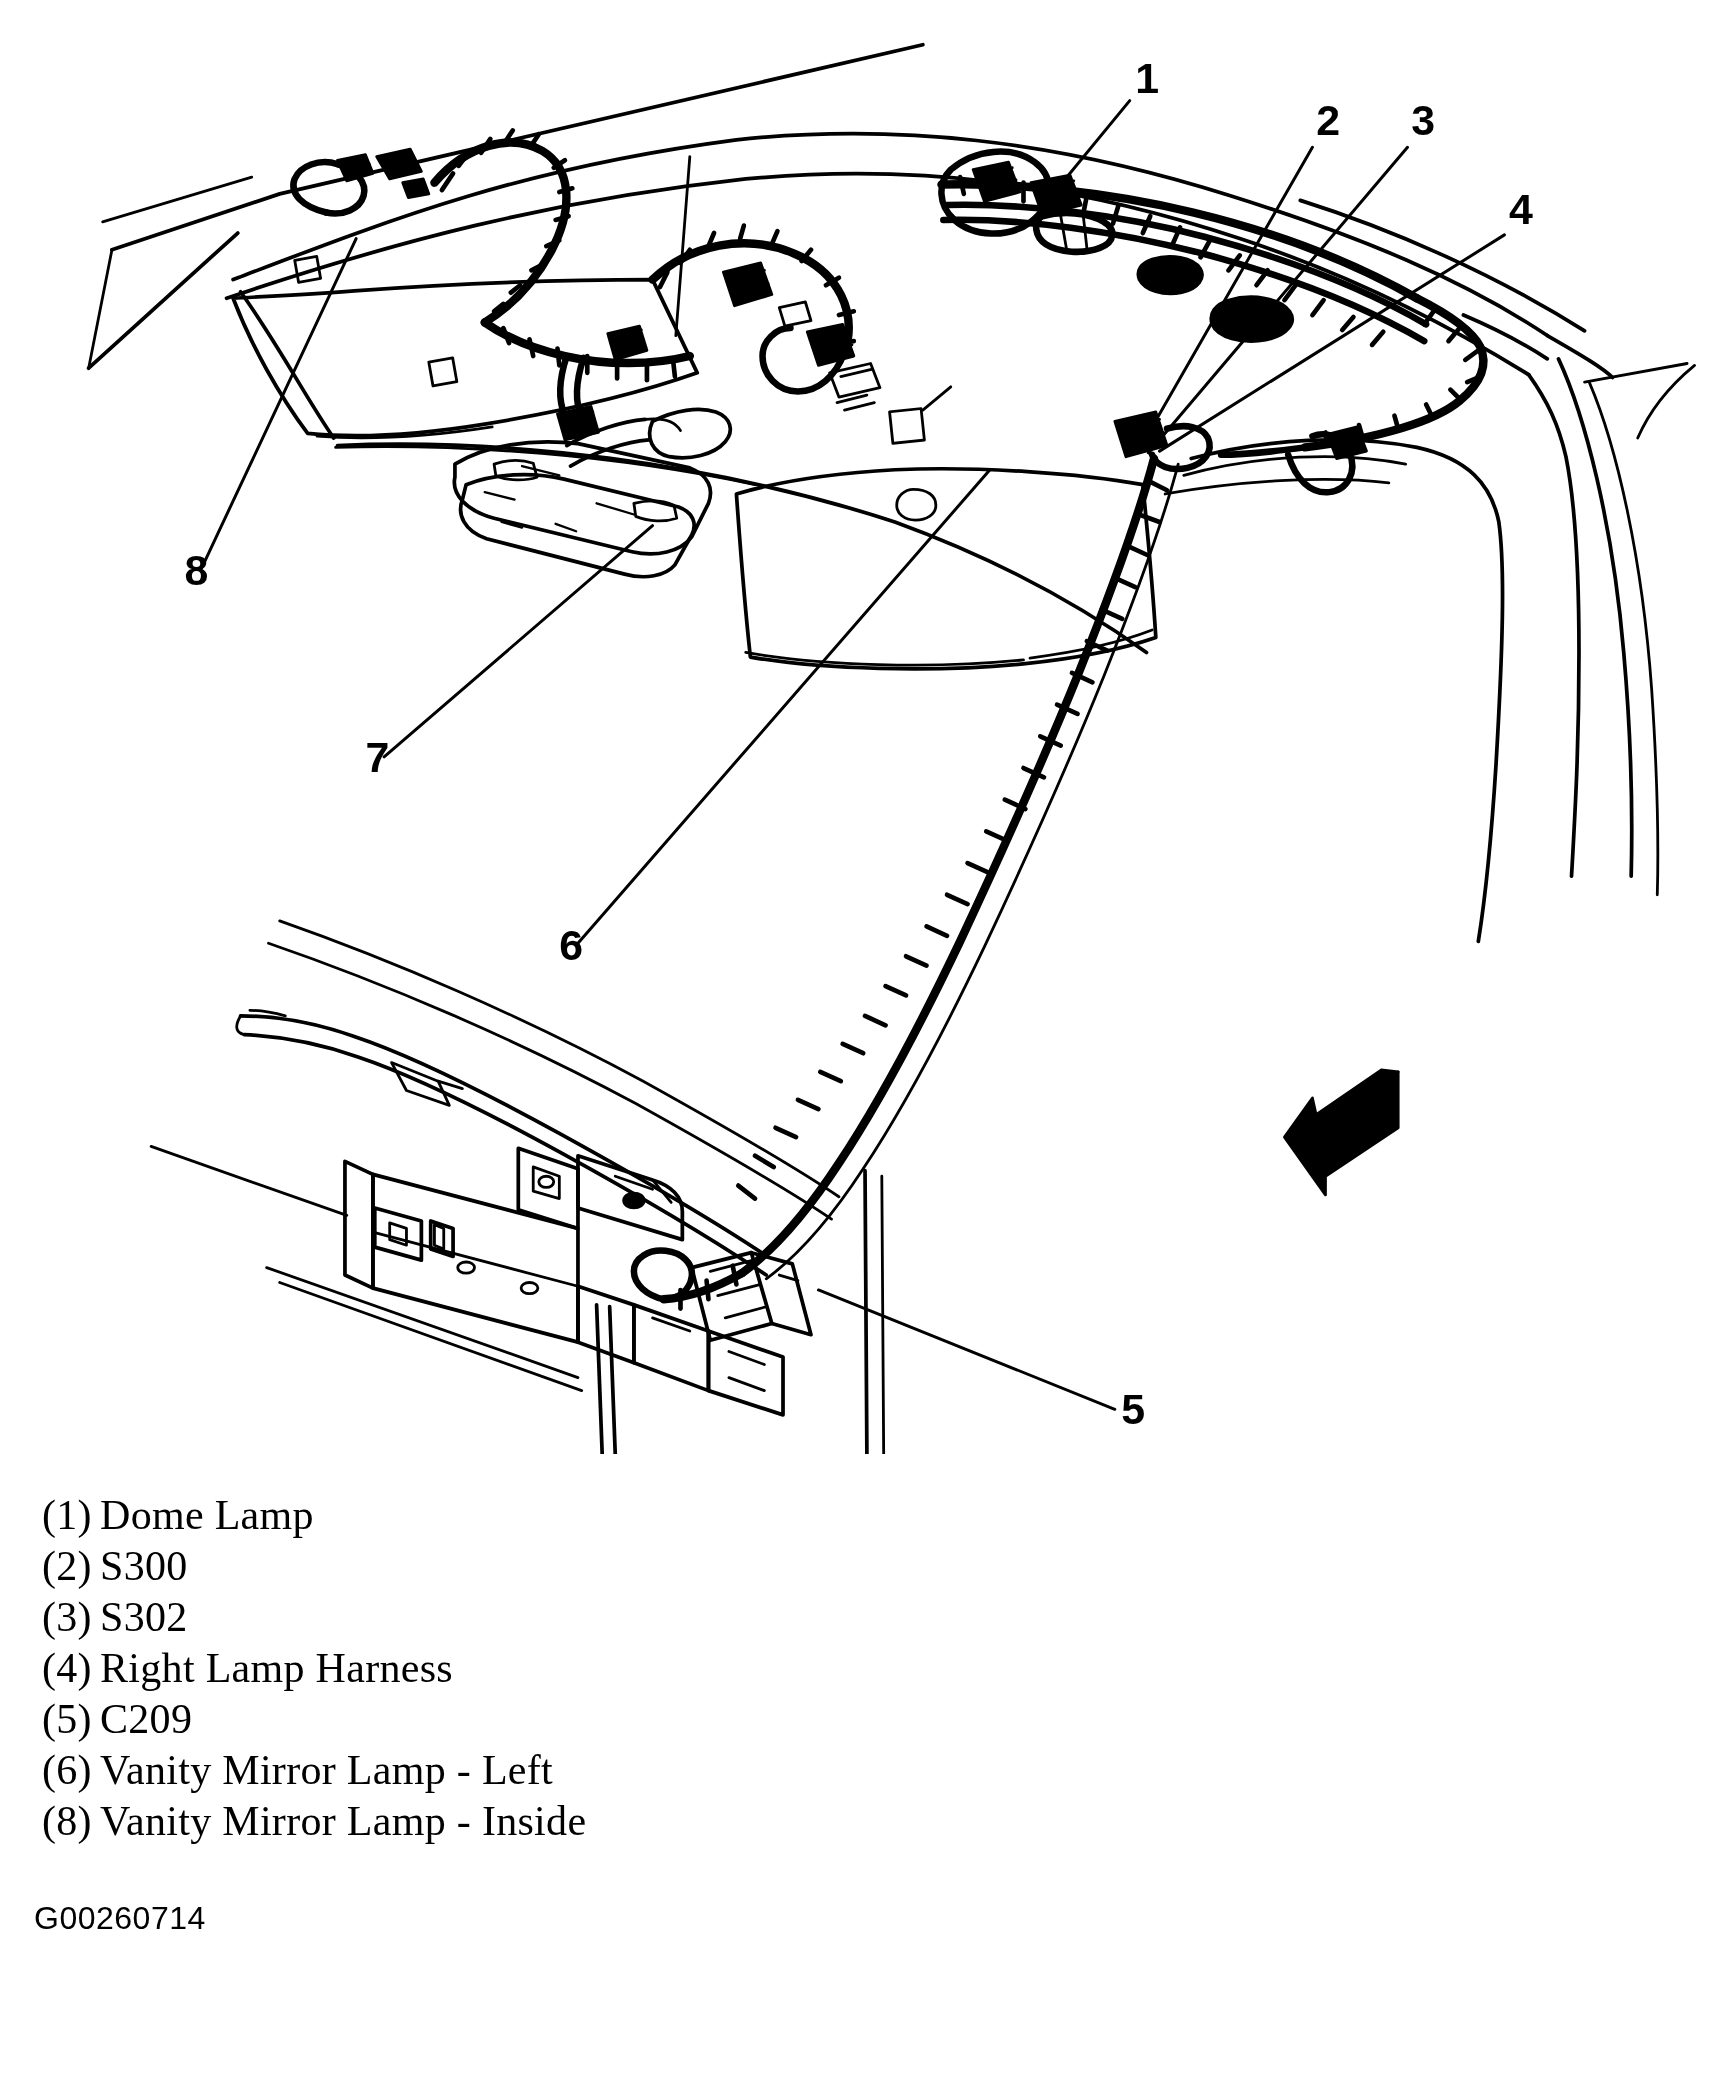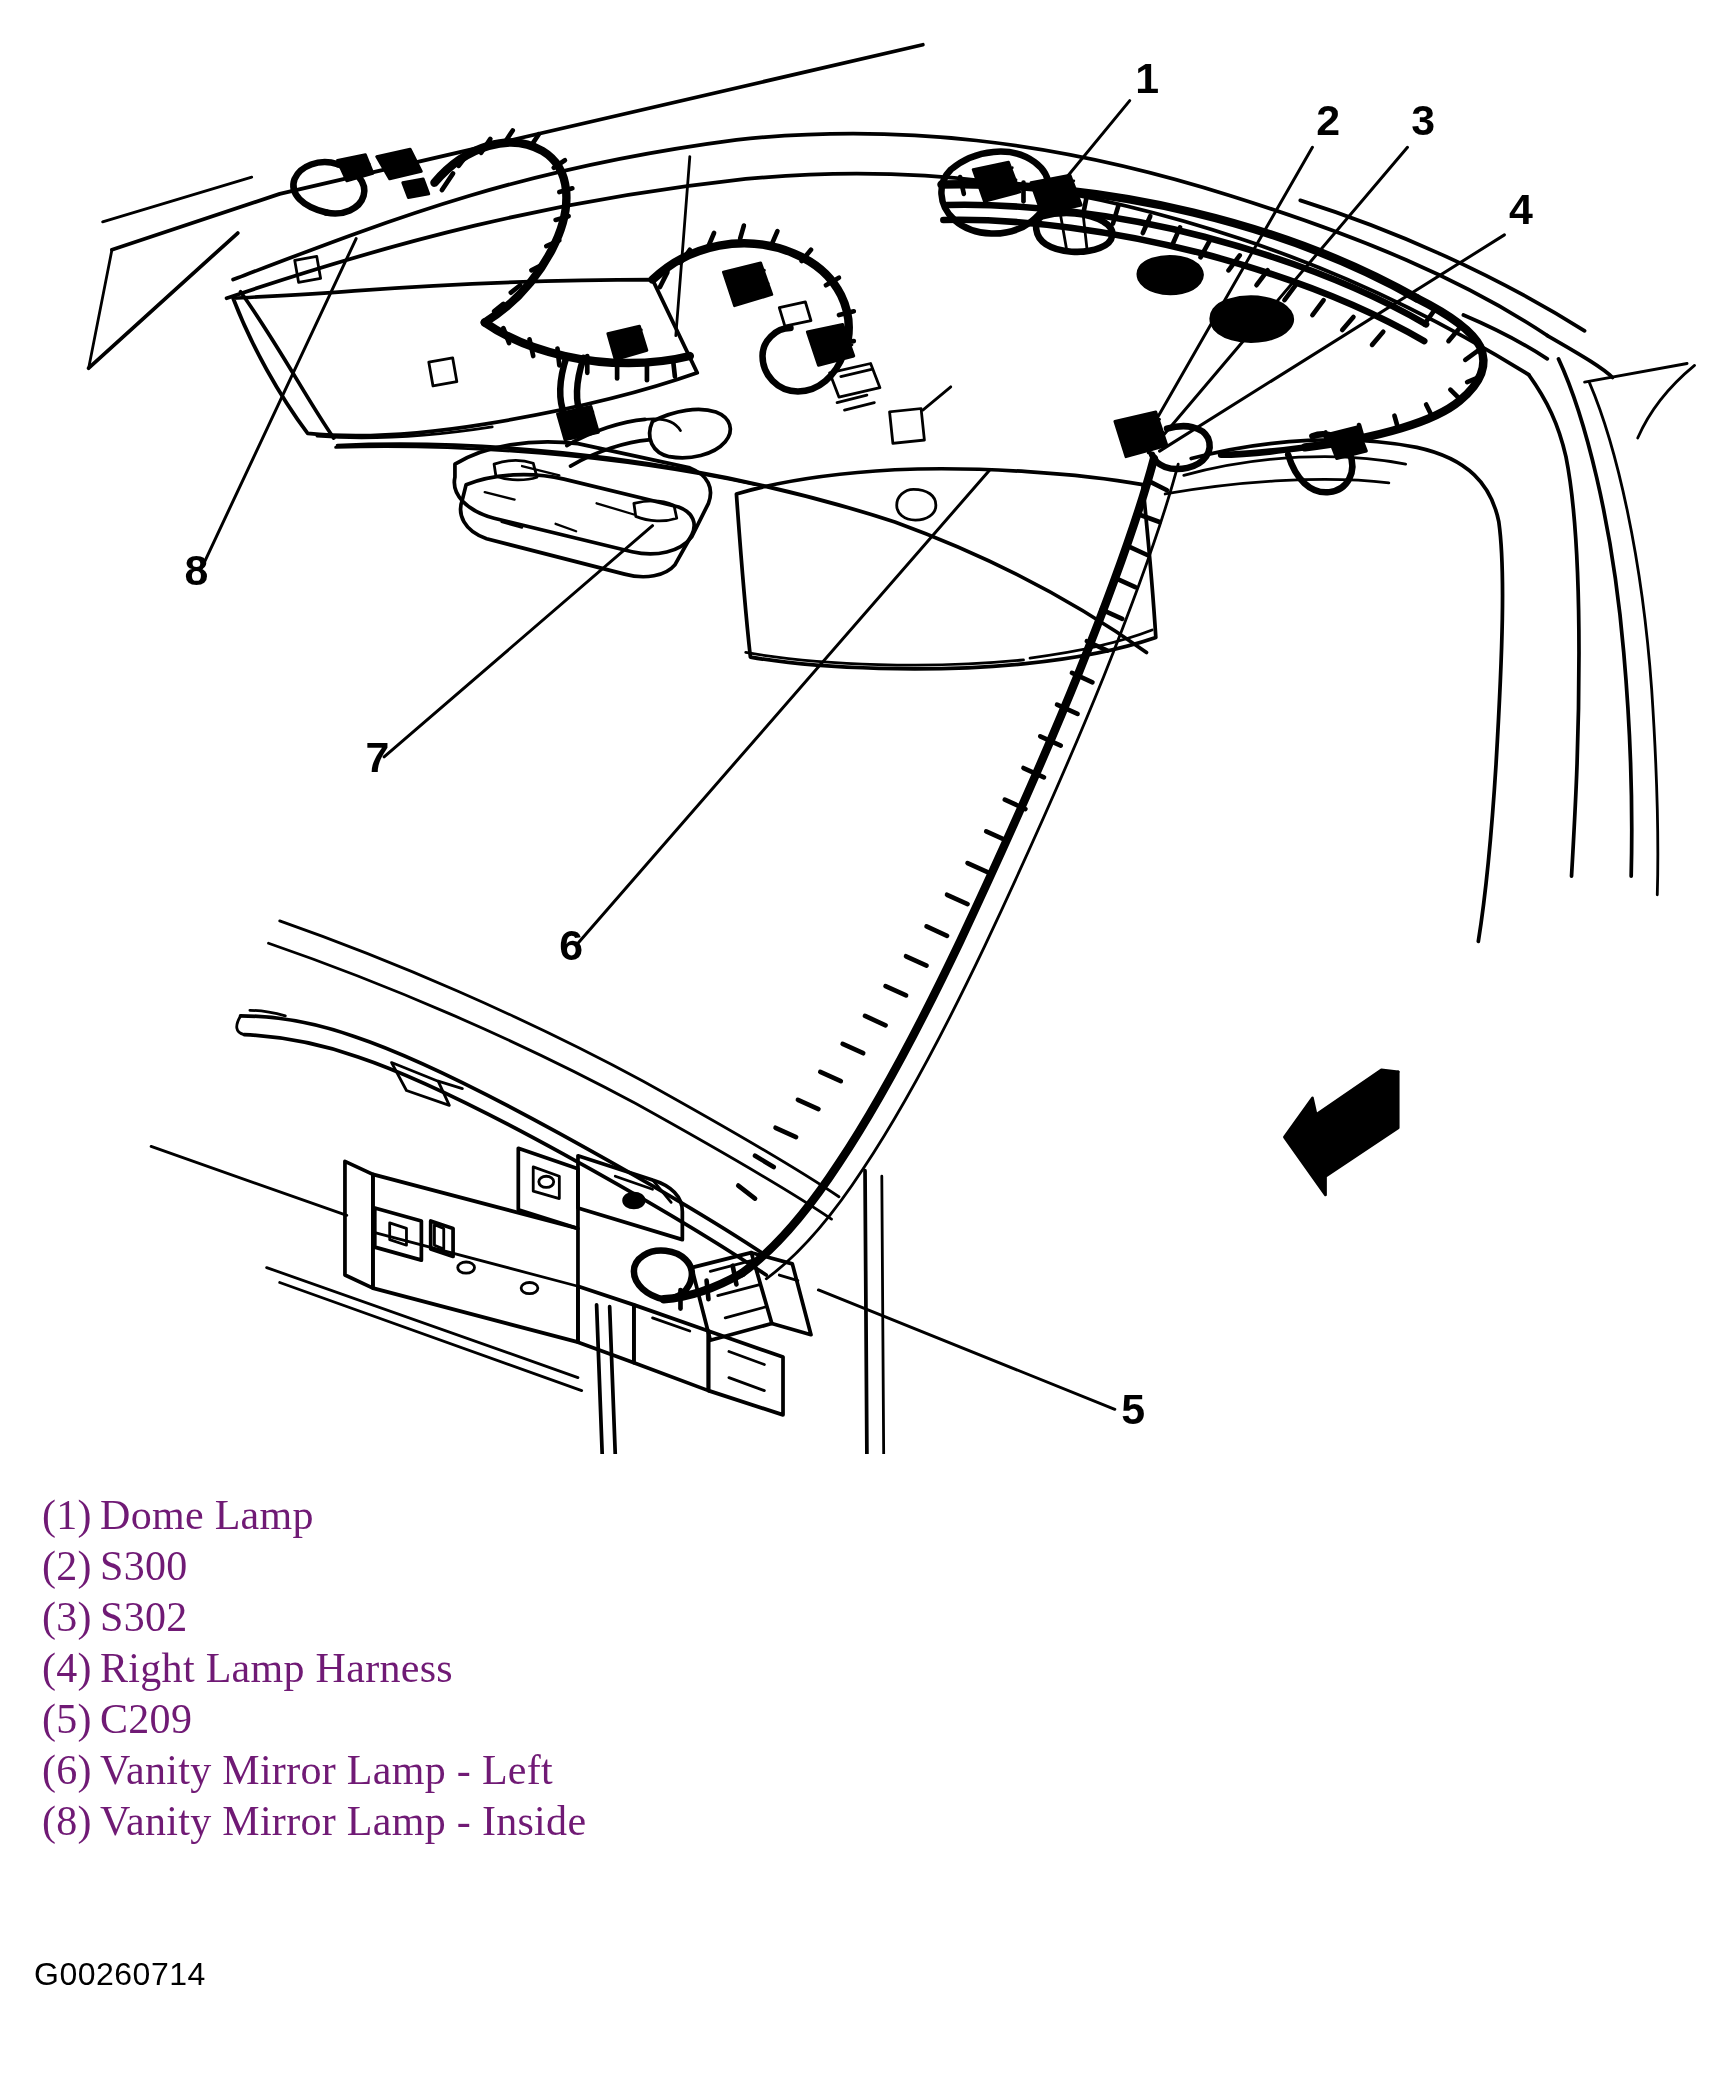--- a/index.html
+++ b/index.html
@@ -84,32 +84,32 @@
   #legend {
     position: absolute;
     left: 42px;
     top: 1490px;
     width: 1025px;
   }
   .legend-row {
     font-family: "Liberation Serif", "DejaVu Serif", serif;
     font-size: 42px;
     line-height: 51px;
-    color: #701a75;
+    color: #000000;
     white-space: nowrap;
     letter-spacing: 0.3px;
   }
   .legend-num {
     display: inline-block;
     min-width: 58px;
   }
   #drawing-id {
     position: absolute;
     left: 34px;
-    top: 1956px;
+    top: 1900px;
     font-family: "Liberation Sans", "DejaVu Sans", sans-serif;
     font-size: 32px;
     color: #000000;
     letter-spacing: 0.5px;
   }
 </style>
 </head>
 <body>
 
 <div id="page">

